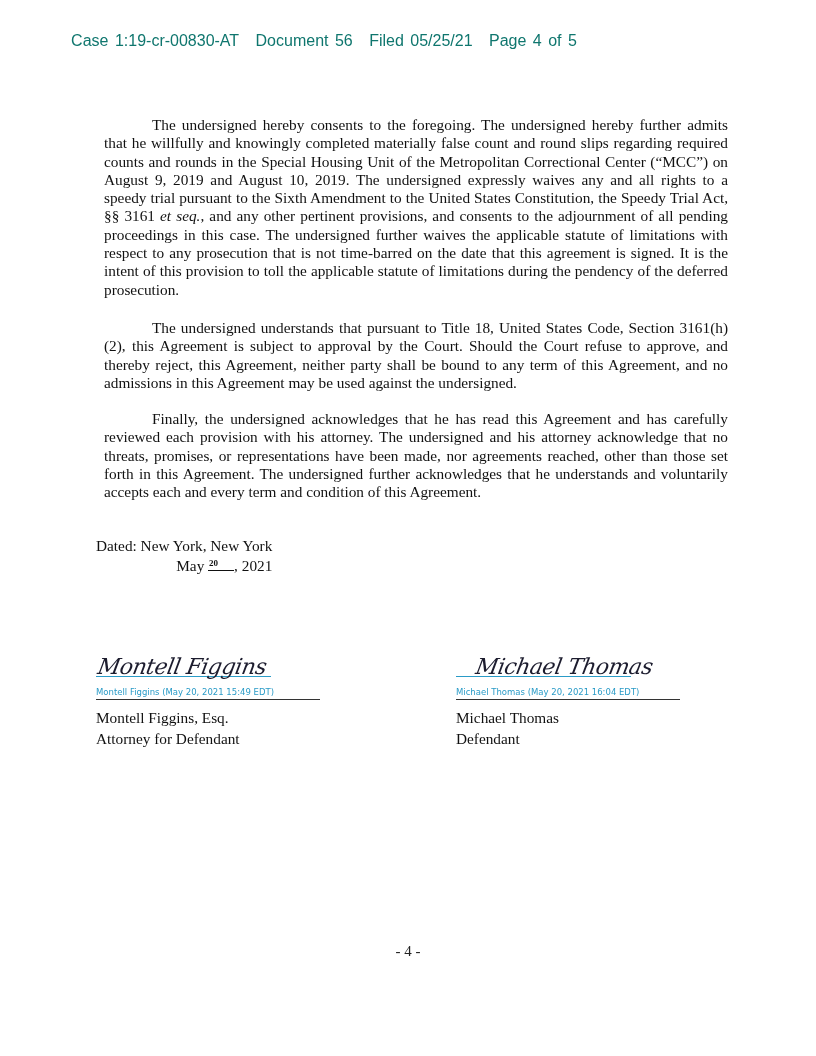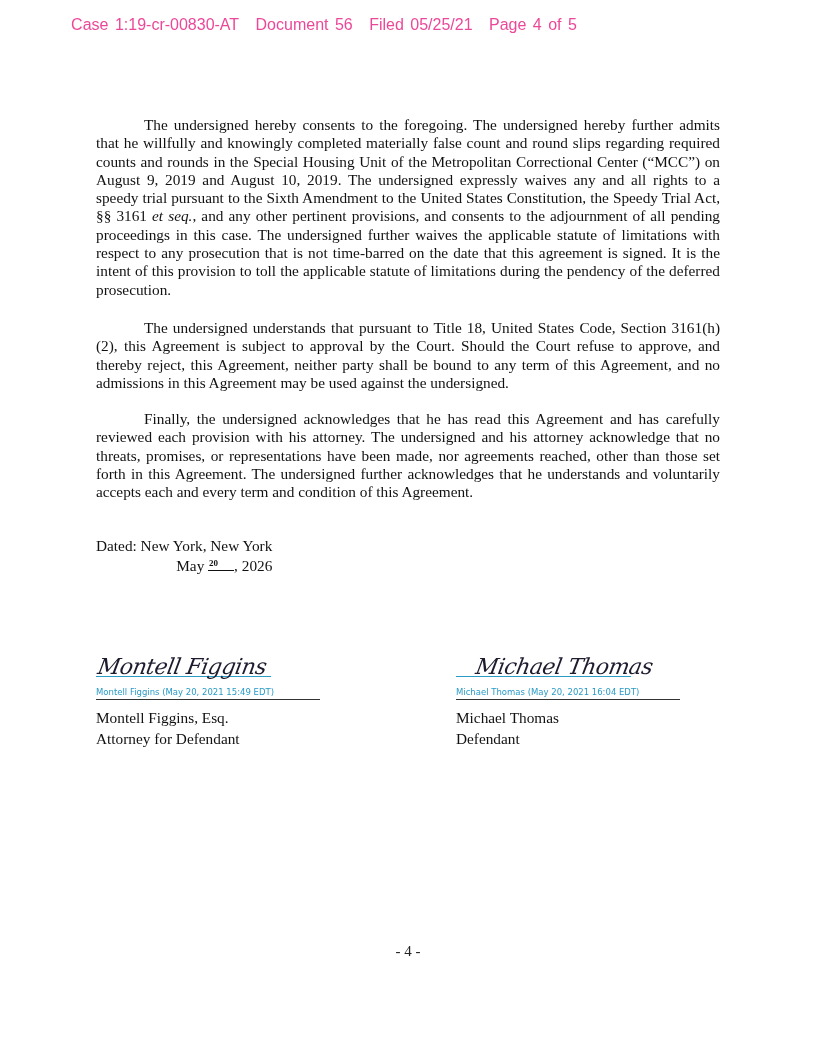--- a/index.html
+++ b/index.html
@@ -1,25 +1,25 @@
 <!DOCTYPE html>
 <html><head>
   <meta charset="utf-8">
   <style>
     html, body { margin: 0; padding: 0; background: #ffffff; }
     body { width: 816px; height: 1056px; position: relative; overflow: hidden; }
     .header {
-      position: absolute; top: 16px; left: 0; width: 648px;
-      text-align: center; color: #ec4899;
+      position: absolute; top: 32px; left: 0; width: 648px;
+      text-align: center; color: #0f766e;
       font-family: "Liberation Sans", sans-serif; font-size: 16px;
       word-spacing: 2px;
     }
     .header span { margin: 0 5px; }
     .body-text {
-      position: absolute; left: 96px; width: 624px;
+      position: absolute; left: 104px; width: 624px;
       font-family: "Liberation Serif", serif; font-size: 15.3px;
       line-height: 18.3px; color: #111; text-align: justify;
     }
     .body-text p { margin: 0; text-indent: 48px; }
     .p1 { top: 116px; }
     .p2 { top: 319px; }
     .p3 { top: 410px; }
     .dated {
       position: absolute; left: 96px; top: 536px;
       font-family: "Liberation Serif", serif; font-size: 15.3px; line-height: 19.5px; color: #111; text-align: right;
@@ -70,21 +70,21 @@
 <div class="body-text p2">
   <p>The undersigned understands that pursuant to Title 18, United States Code, Section 3161(h)(2), this Agreement is subject to approval by the Court.  Should the Court refuse to approve, and thereby reject, this Agreement, neither party shall be bound to any term of this Agreement, and no admissions in this Agreement may be used against the undersigned.</p>
 </div>
 
 <div class="body-text p3">
   <p>Finally, the undersigned acknowledges that he has read this Agreement and has carefully reviewed each provision with his attorney.  The undersigned and his attorney acknowledge that no threats, promises, or representations have been made, nor agreements reached, other than those set forth in this Agreement.  The undersigned further acknowledges that he understands and voluntarily accepts each and every term and condition of this Agreement.</p>
 </div>
 
 <div class="dated">
   <div><span>Dated:</span> <span>New York, New York</span></div>
-  <div class="row2"><span>May </span><span class="blank"><span class="fill">20</span></span><span>, 2026</span></div>
+  <div class="row2"><span>May </span><span class="blank"><span class="fill">20</span></span><span>, 2021</span></div>
 </div>
 
 <div class="sig-block sig-left">
   <div class="sig-script">
     <span class="cursive">Montell Figgins</span>
   </div>
   <div class="sig-blueline"></div>
   <div class="sig-stamp">Montell Figgins (May 20, 2021 15:49 EDT)</div>
   <div class="sig-rule"></div>
   <div class="sig-names">

